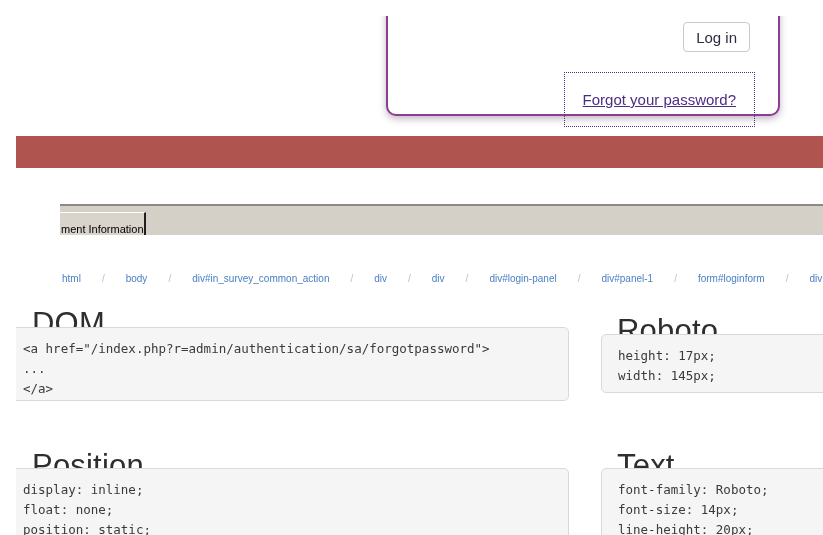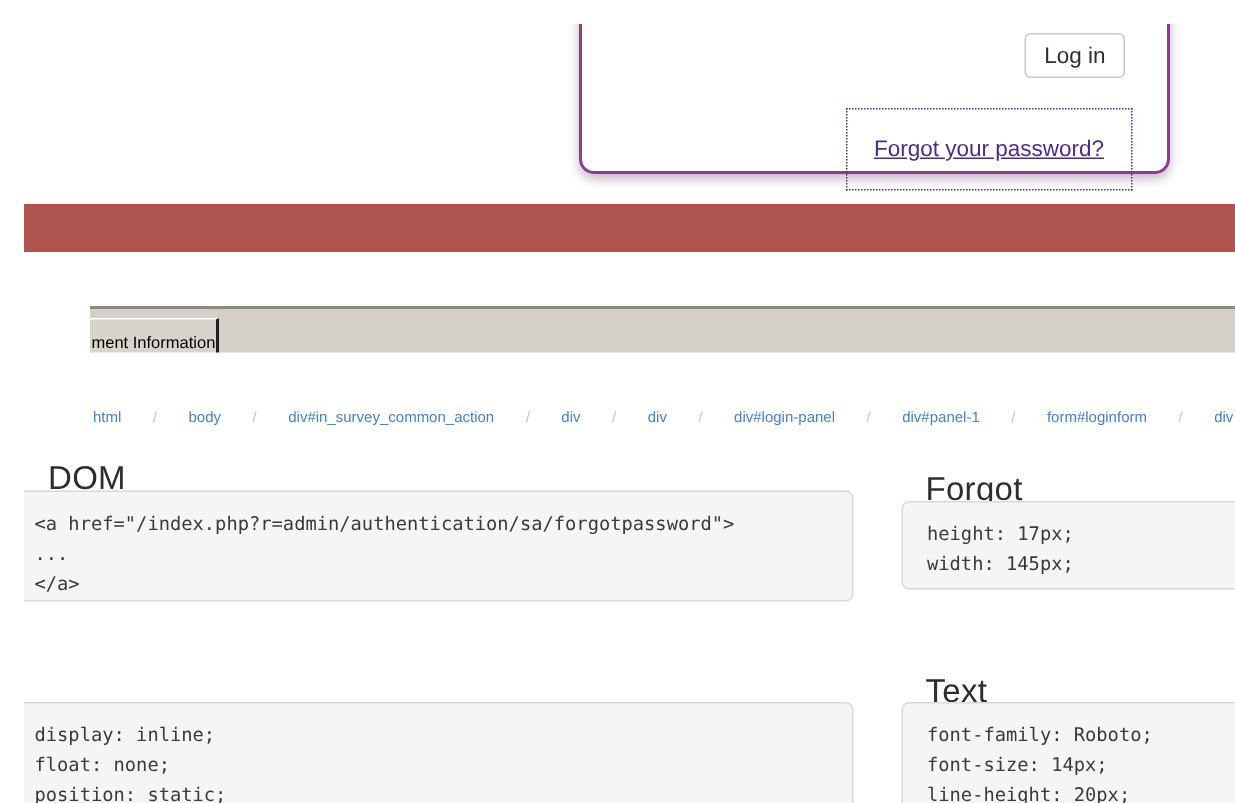--- a/index.html
+++ b/index.html
@@ -92,21 +92,21 @@
     left: 14px; top: 22px;
     font-size: 10px;
     white-space: nowrap;
   }
   .crumb { color: #4a80c4; cursor: pointer; }
   .crumb.current { color: #76828e; cursor: default; }
   .crumb-sep { color: #c3c3c3; padding: 0 5px; }
 
   .sec-title {
     position: absolute;
-    font-size: 22px;
+    font-size: 31px;
     color: #2e2e2e;
     letter-spacing: 0.2px;
   }
   .code-box {
     position: absolute;
     background: #f5f5f5;
     border: 1px solid #d9d9d9;
     border-radius: 5px;
     padding: 11px 0 0 16px;
     font-family: "DejaVu Sans Mono", monospace;
@@ -144,24 +144,25 @@
 
   <div class="inspector">
 
     <div class="breadcrumb" id="breadcrumb"><span class="crumb">html</span><span class="crumb-sep">/</span><span class="crumb">body</span><span class="crumb-sep">/</span><span class="crumb">div#in_survey_common_action</span><span class="crumb-sep">/</span><span class="crumb">div</span><span class="crumb-sep">/</span><span class="crumb">div</span><span class="crumb-sep">/</span><span class="crumb">div#login-panel</span><span class="crumb-sep">/</span><span class="crumb">div#panel-1</span><span class="crumb-sep">/</span><span class="crumb">form#loginform</span><span class="crumb-sep">/</span><span class="crumb">div</span><span class="crumb-sep">/</span><span class="crumb">div</span><span class="crumb-sep">/</span><span class="crumb">p</span><span class="crumb-sep">/</span><span class="crumb current">a</span></div>
 
     <div class="sec-title t-dom">DOM</div>
     <div class="code-box b-dom">&lt;a href="/index.php?r=admin/authentication/sa/forgotpassword"&gt;
 ...
 &lt;/a&gt;</div>
 
-    <div class="sec-title t-layout">Forgot</div>
+    <div class="sec-title t-layout">Roboto</div>
     <div class="code-box b-layout">height: 17px;
 width: 145px;</div>
 
+    <div class="sec-title t-position">Position</div>
     <div class="code-box b-position">display: inline;
 float: none;
 position: static;</div>
 
     <div class="sec-title t-text">Text</div>
     <div class="code-box b-text">font-family: Roboto;
 font-size: 14px;
 line-height: 20px;</div>
   </div>
 

